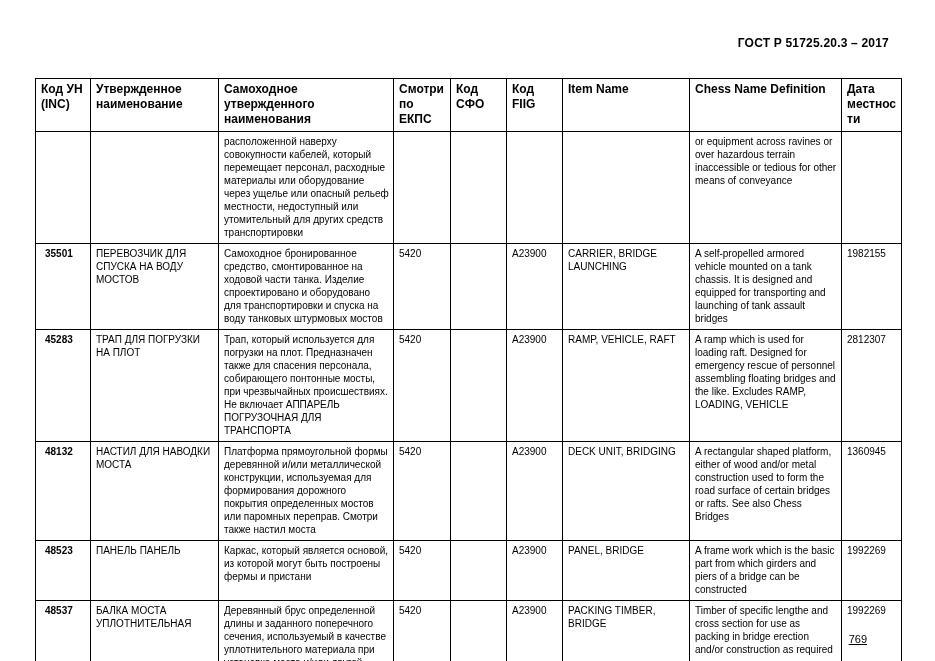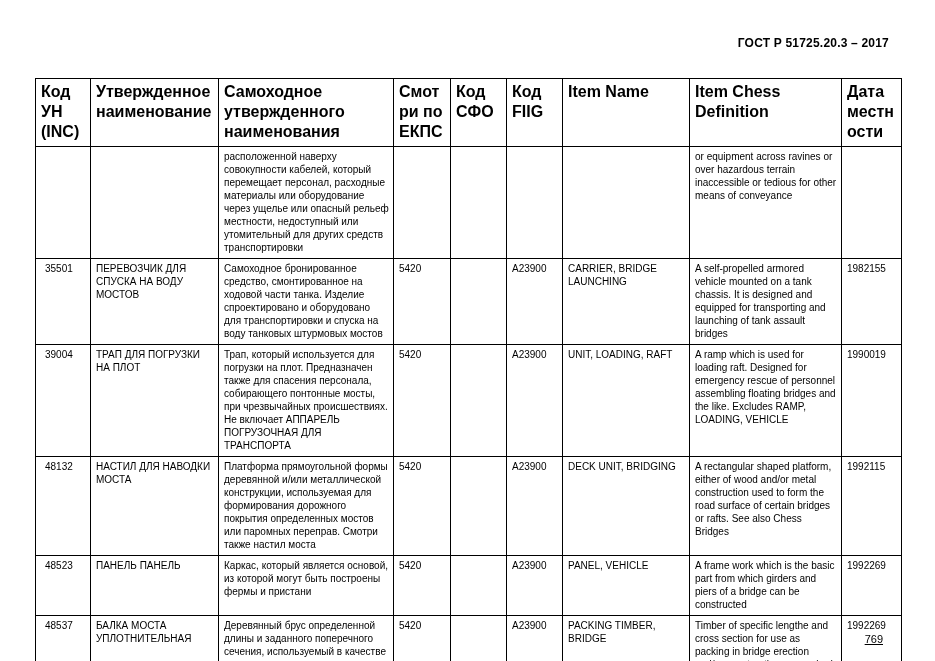--- a/index.html
+++ b/index.html
@@ -42,30 +42,31 @@
     border: 1px solid #000000;
     vertical-align: top;
     text-align: left;
     padding: 3px 4px 4px 5px;
     line-height: 1.3;
     overflow: hidden;
     word-wrap: break-word;
   }
   table.catalog th {
     font-weight: bold;
-    font-size: 16px;
+    font-size: 12px;
     line-height: 1.25;
     height: 24px;
   }
   table.catalog td.cell-code {
     padding-left: 9px;
+    font-weight: bold;
   }
   .page-number {
     position: absolute;
-    right: 52px;
+    right: 68px;
     bottom: 16px;
     font-size: 11px;
     text-decoration: underline;
   }
 </style>
 </head>
 <body>
 
 <div class="page">
   <div class="doc-header">ГОСТ Р 51725.20.3 – 2017</div>
@@ -85,21 +86,21 @@
         </colgroup>
       <thead>
         <tr>
             <th>Код УН (INC)</th>
             <th>Утвержденное наименование</th>
             <th>Самоходное утвержденного наименования</th>
             <th>Смотри по ЕКПС</th>
             <th>Код СФО</th>
             <th>Код FIIG</th>
             <th>Item Name</th>
-            <th>Item Chess Definition</th>
+            <th>Chess Name Definition</th>
             <th>Дата местности</th>
           </tr>
       </thead>
       <tbody>
           <tr>
             <td class="cell-code"></td>
             <td class="cell-approved-name"></td>
             <td class="cell-definition">расположенной наверху совокупности кабелей, который перемещает персонал, расходные материалы или оборудование через ущелье или опасный рельеф местности, недоступный или утомительный для других средств транспортировки</td>
             <td class="cell-ekps-class"></td>
             <td class="cell-sfo-code"></td>
@@ -113,49 +114,49 @@
             <td class="cell-approved-name">ПЕРЕВОЗЧИК ДЛЯ СПУСКА НА ВОДУ МОСТОВ</td>
             <td class="cell-definition">Самоходное бронированное средство, смонтированное на ходовой части танка. Изделие спроектировано и оборудовано для транспортировки и спуска на воду танковых штурмовых мостов</td>
             <td class="cell-ekps-class">5420</td>
             <td class="cell-sfo-code"></td>
             <td class="cell-fiig-code">A23900</td>
             <td class="cell-item-name">CARRIER, BRIDGE LAUNCHING</td>
             <td class="cell-item-name-definition">A self-propelled armored vehicle mounted on a tank chassis. It is designed and equipped for transporting and launching of tank assault bridges</td>
             <td class="cell-change-date">1982155</td>
           </tr>
           <tr>
-            <td class="cell-code">39004</td>
+            <td class="cell-code">45283</td>
             <td class="cell-approved-name">ТРАП ДЛЯ ПОГРУЗКИ НА ПЛОТ</td>
             <td class="cell-definition">Трап, который используется для погрузки на плот. Предназначен также для спасения персонала, собирающего понтонные мосты, при чрезвычайных происшествиях. Не включает АППАРЕЛЬ ПОГРУЗОЧНАЯ ДЛЯ ТРАНСПОРТА</td>
             <td class="cell-ekps-class">5420</td>
             <td class="cell-sfo-code"></td>
             <td class="cell-fiig-code">A23900</td>
-            <td class="cell-item-name">UNIT, LOADING, RAFT</td>
+            <td class="cell-item-name">RAMP, VEHICLE, RAFT</td>
             <td class="cell-item-name-definition">A ramp which is used for loading raft. Designed for emergency rescue of personnel assembling floating bridges and the like. Excludes RAMP, LOADING, VEHICLE</td>
-            <td class="cell-change-date">1990019</td>
+            <td class="cell-change-date">2812307</td>
           </tr>
           <tr>
             <td class="cell-code">48132</td>
             <td class="cell-approved-name">НАСТИЛ ДЛЯ НАВОДКИ МОСТА</td>
             <td class="cell-definition">Платформа прямоугольной формы деревянной и/или металлической конструкции, используемая для формирования дорожного покрытия определенных мостов или паромных переправ. Смотри также настил моста</td>
             <td class="cell-ekps-class">5420</td>
             <td class="cell-sfo-code"></td>
             <td class="cell-fiig-code">A23900</td>
             <td class="cell-item-name">DECK UNIT, BRIDGING</td>
             <td class="cell-item-name-definition">A rectangular shaped platform, either of wood and/or metal construction used to form the road surface of certain bridges or rafts. See also Chess Bridges</td>
-            <td class="cell-change-date">1992115</td>
+            <td class="cell-change-date">1360945</td>
           </tr>
           <tr>
             <td class="cell-code">48523</td>
             <td class="cell-approved-name">ПАНЕЛЬ ПАНЕЛЬ</td>
             <td class="cell-definition">Каркас, который является основой, из которой могут быть построены фермы и пристани</td>
             <td class="cell-ekps-class">5420</td>
             <td class="cell-sfo-code"></td>
             <td class="cell-fiig-code">A23900</td>
-            <td class="cell-item-name">PANEL, VEHICLE</td>
+            <td class="cell-item-name">PANEL, BRIDGE</td>
             <td class="cell-item-name-definition">A frame work which is the basic part from which girders and piers of a bridge can be constructed</td>
             <td class="cell-change-date">1992269</td>
           </tr>
           <tr>
             <td class="cell-code">48537</td>
             <td class="cell-approved-name">БАЛКА МОСТА УПЛОТНИТЕЛЬНАЯ</td>
             <td class="cell-definition">Деревянный брус определенной длины и заданного поперечного сечения, используемый в качестве уплотнительного материала при установке моста и/или другой</td>
             <td class="cell-ekps-class">5420</td>
             <td class="cell-sfo-code"></td>
             <td class="cell-fiig-code">A23900</td>

